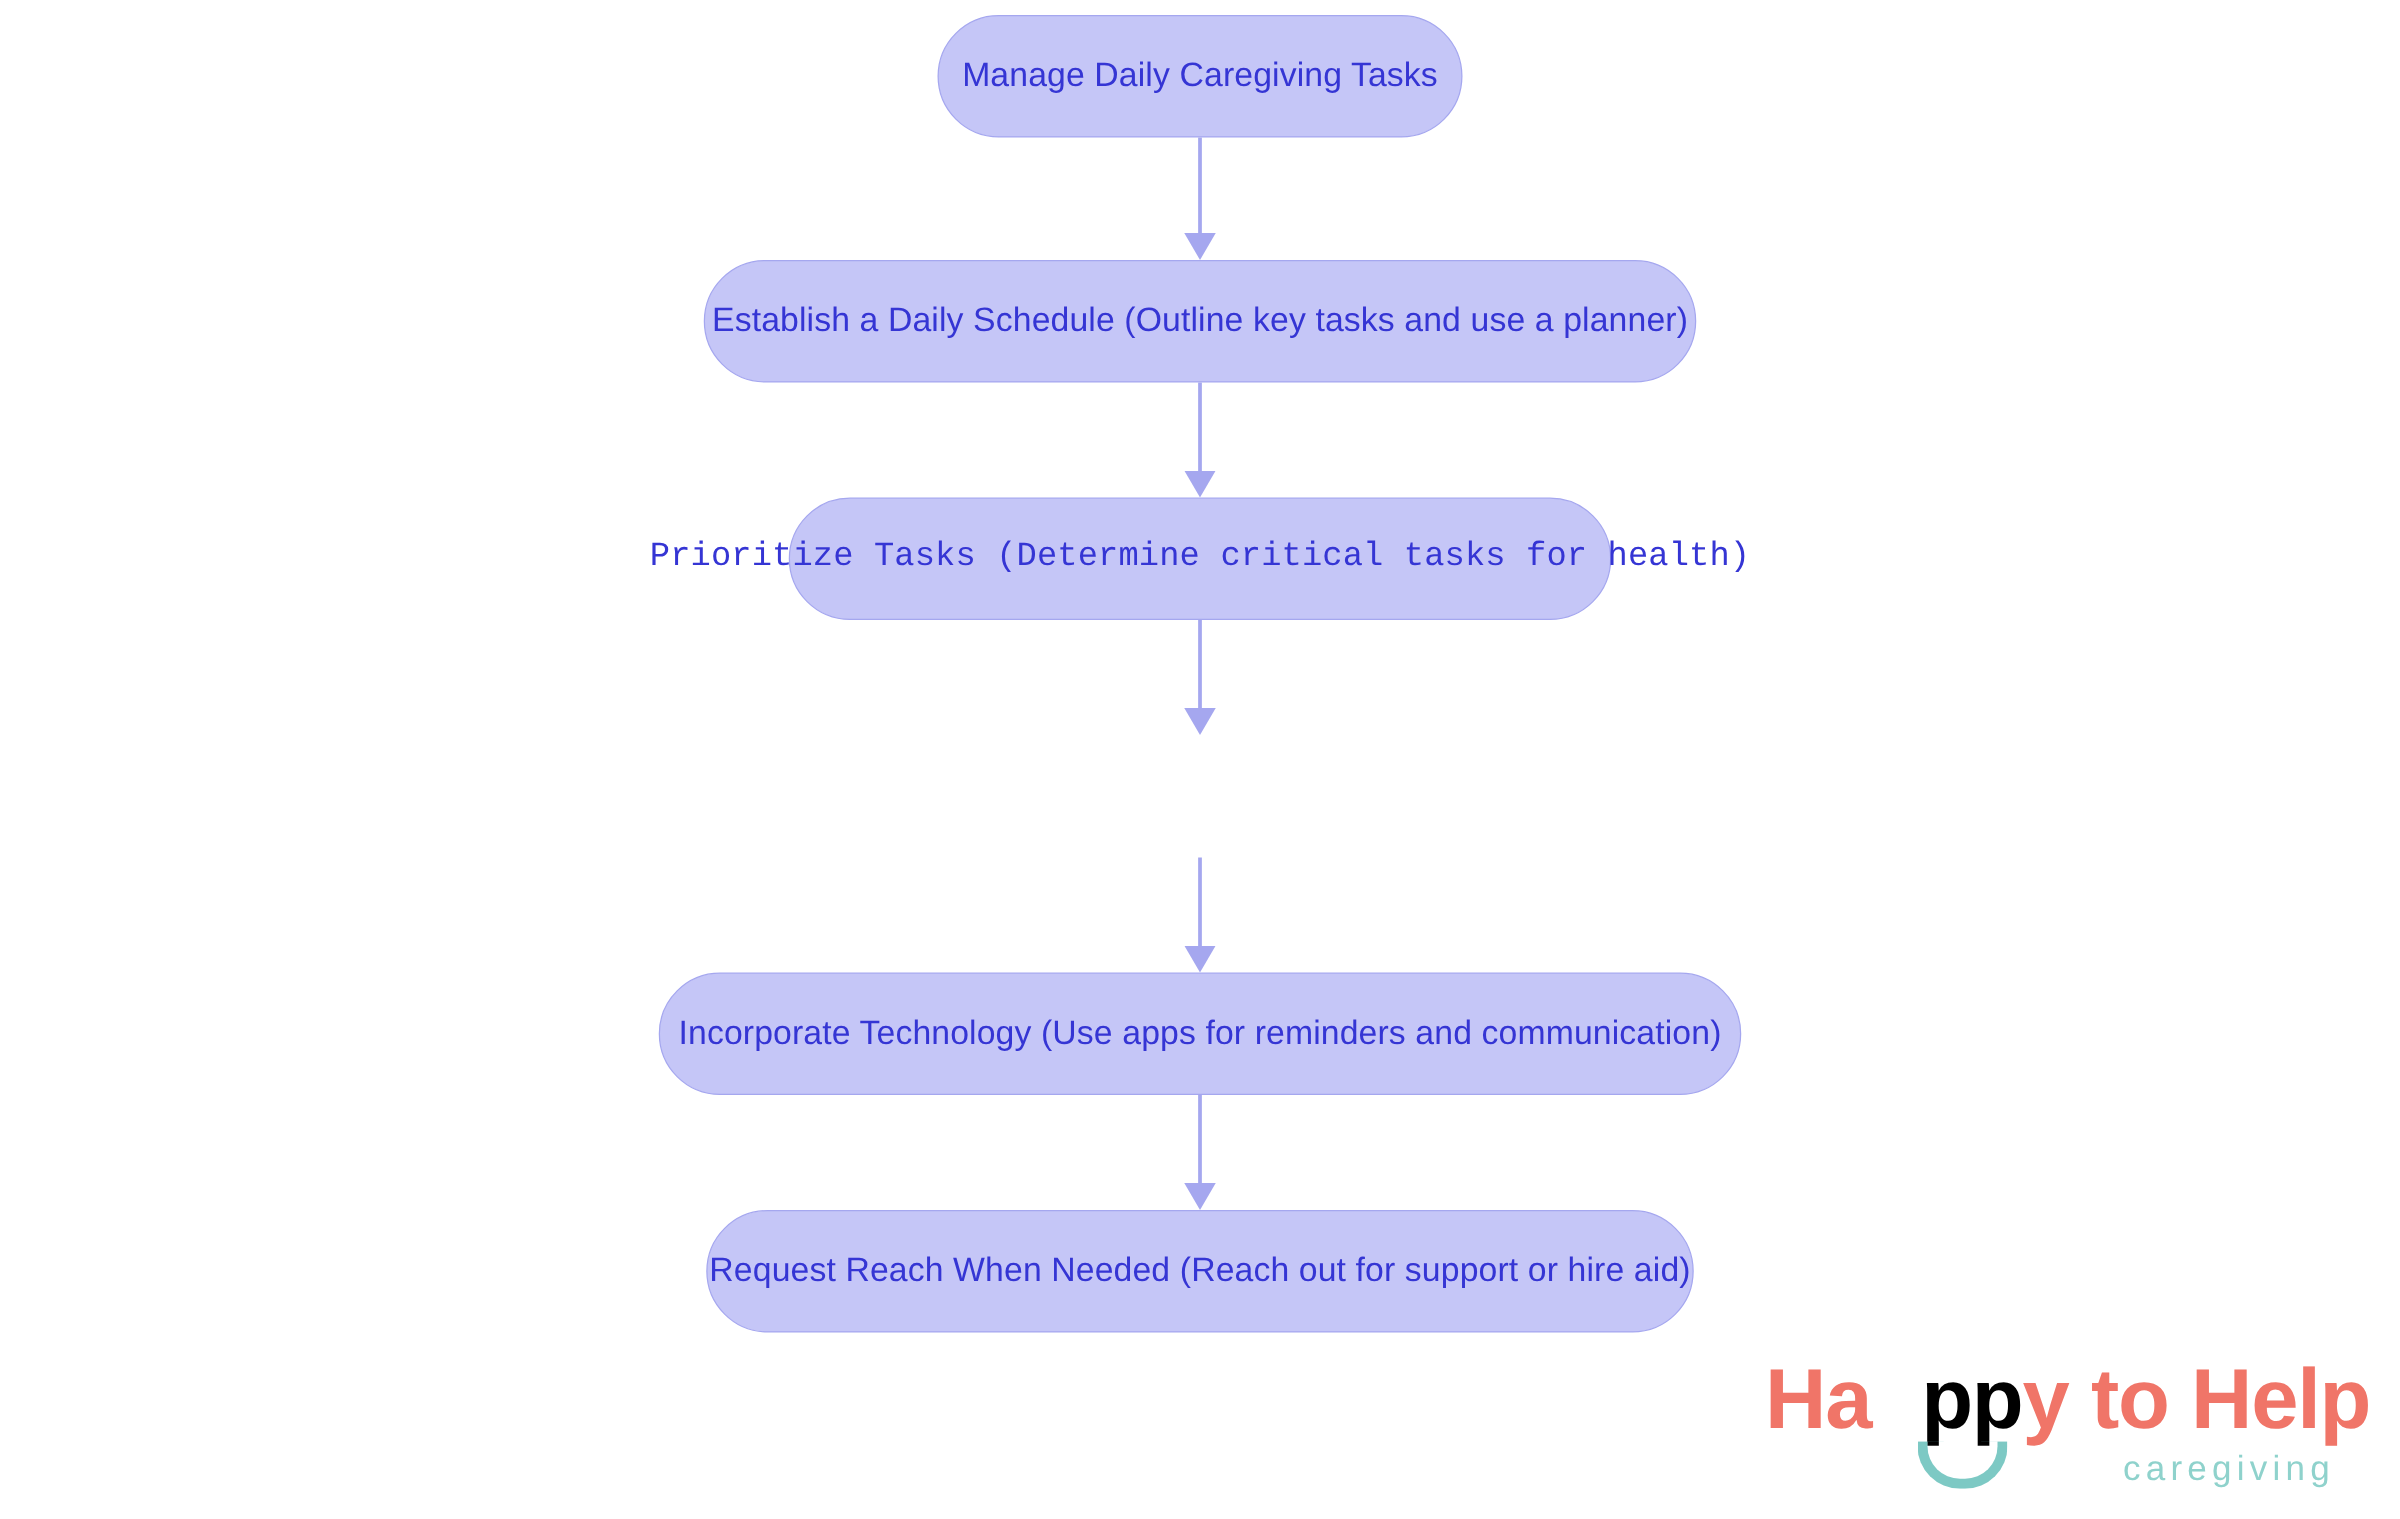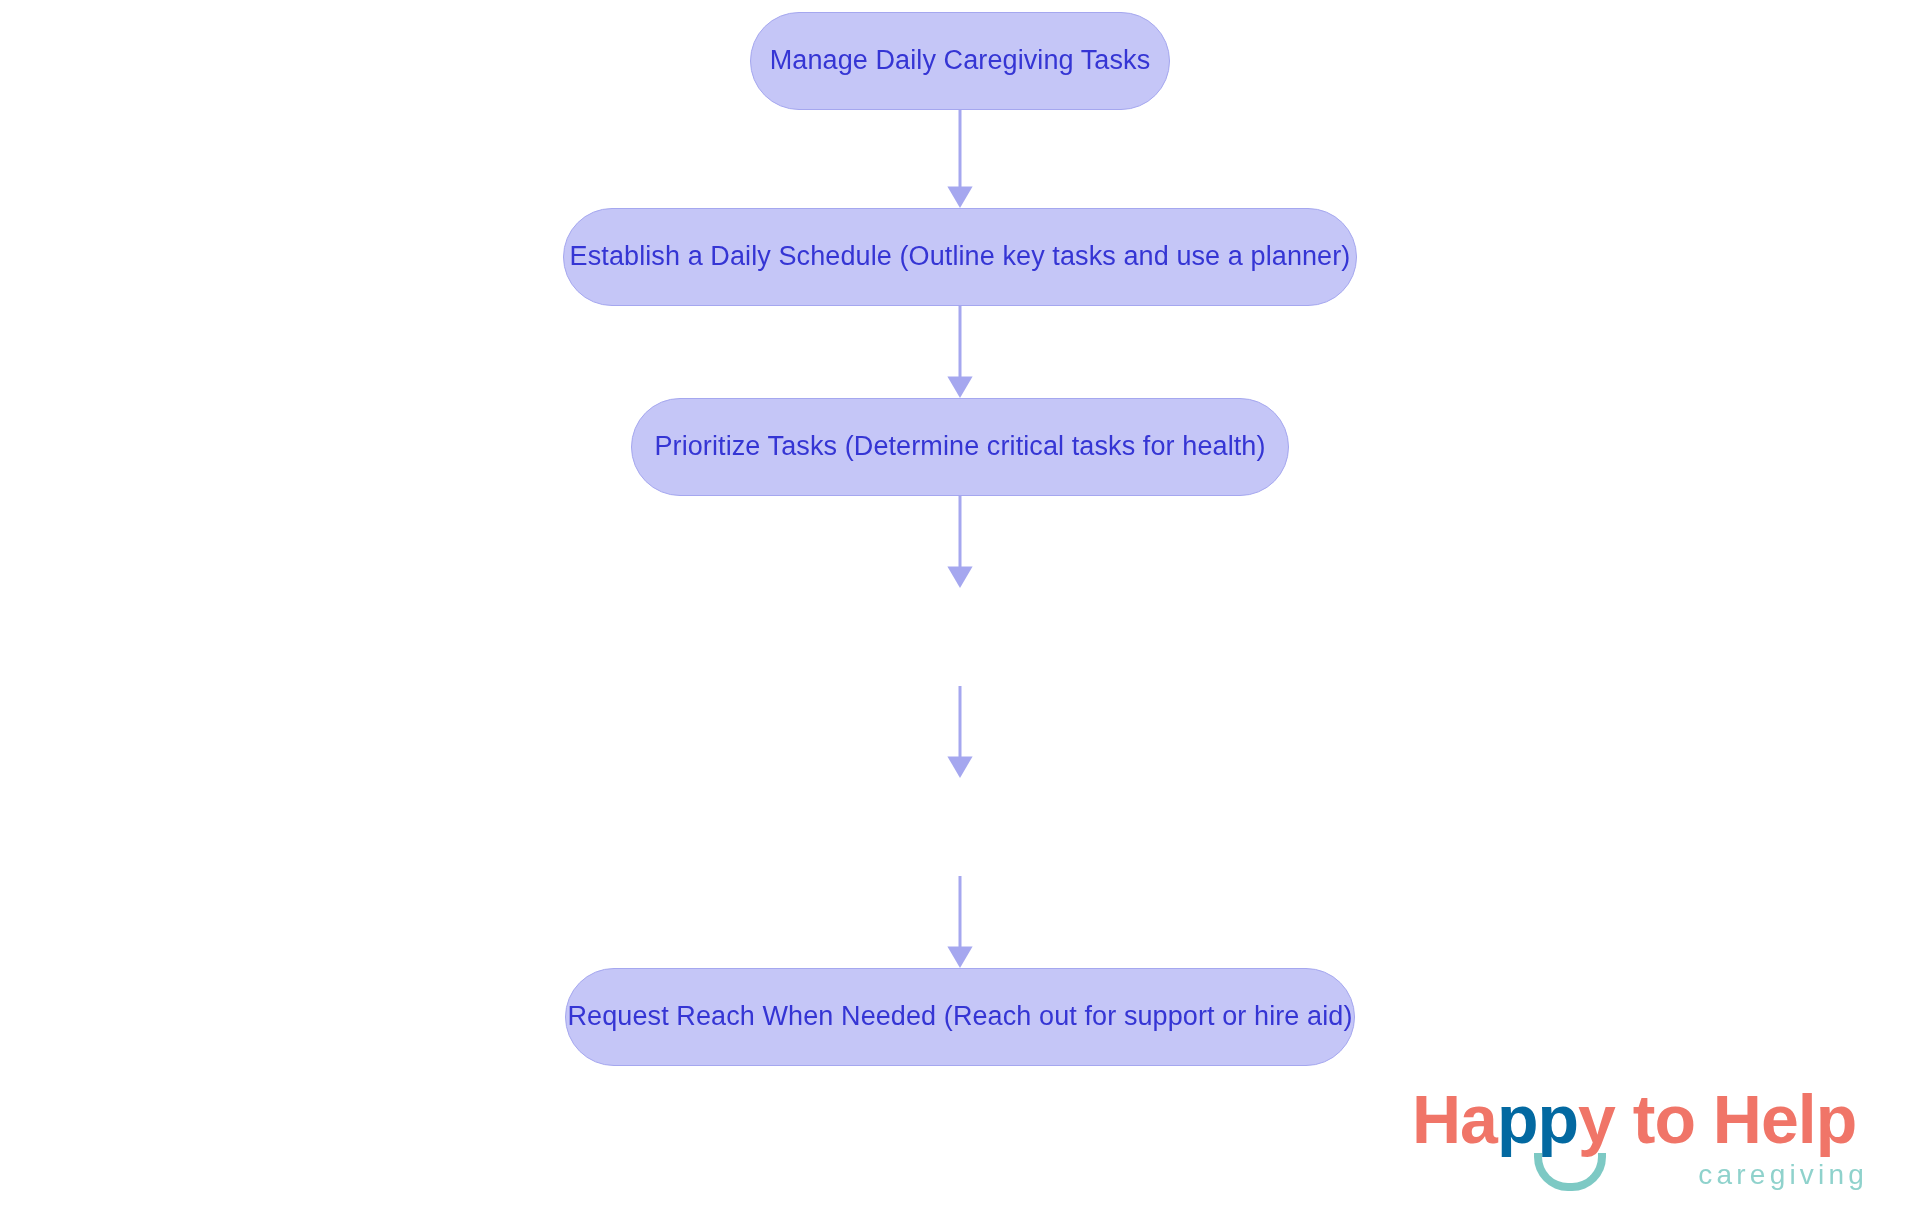--- a/index.html
+++ b/index.html
@@ -64,21 +64,21 @@
     top: 0;
     width: 100%;
     text-align: left;
     font-size: 68px;
     font-weight: 700;
     letter-spacing: -1px;
     line-height: 1;
     white-space: nowrap;
   }
   .logo-coral { color: #f07568; }
-  .logo-teal  { color: #0369a1; }
+  .logo-teal  { color: #000000; margin-left: 40px; }
   .logo-smile {
     position: absolute;
     left: 122px;
     top: 68px;
     width: 56px;
     height: 30px;
     border: 8px solid #7dc9c4;
     border-top: none;
     border-radius: 0 0 34px 34px;
   }
@@ -111,23 +111,24 @@
       <line x1="960" y1="496" x2="960" y2="573"></line>
       <line x1="960" y1="686" x2="960" y2="763"></line>
       <line x1="960" y1="876" x2="960" y2="953"></line>
     </g>
   </svg>
 
   <div class="flow-node" style="left:750px; top:12px; width:420px; height:98px;">Manage Daily Caregiving Tasks</div>
 
   <div class="flow-node" style="left:563px; top:208px; width:794px; height:98px;text-align:right;">Establish a Daily Schedule (Outline key tasks and use a planner)</div>
 
-  <div class="flow-node" style="left:631px; top:398px; width:658px; height:98px;">Prioritize Tasks (Determine critical tasks for health)</div>
+  <div class="flow-node" style="left:631px; top:398px; width:658px; height:98px;font-family:Liberation Mono, monospace;">Prioritize Tasks (Determine critical tasks for health)</div>
 
 
+  <div class="flow-node" style="left:527px; top:778px; width:866px; height:98px;">Incorporate Technology (Use apps for reminders and communication)</div>
 
   <div class="flow-node" style="left:565px; top:968px; width:790px; height:98px;">Request Reach When Needed (Reach out for support or hire aid)</div>
 
   <div id="brand-logo">
     <div class="logo-wordmark"><span class="logo-coral">Ha</span><span class="logo-teal">pp</span><span class="logo-coral">y</span><span class="logo-coral"> to </span><span class="logo-coral">Help</span></div>
     <div class="logo-smile"></div>
     <div class="logo-sub">caregiving</div>
   </div>
 
 </div>

